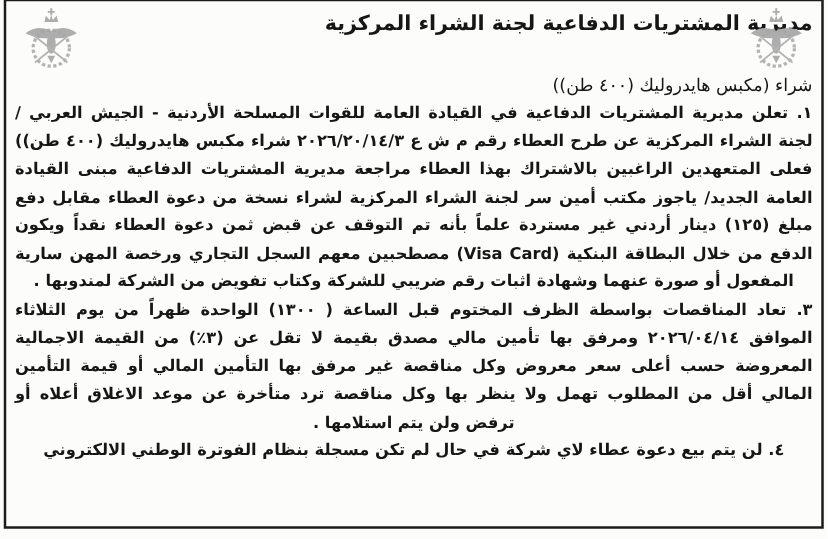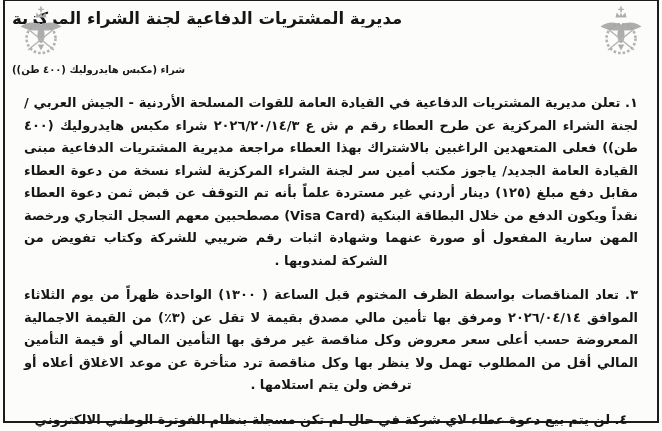--- a/index.html
+++ b/index.html
@@ -10,24 +10,24 @@
   }
   .frame{
     position:absolute;left:3px;right:3px;top:0;bottom:8px;
     border:2px solid #1c1c1c;border-top-width:1px;
     box-sizing:border-box;padding:2px 7px 0 7px;
   }
   .hdr{position:relative;height:56px;}
   .emblem{position:absolute;top:2px;width:46px;height:52px;}
   .emblem.rt{right:6px;}
   .emblem.lt{left:6px;}
-  .titles{text-align:left;padding-top:4px;}
+  .titles{text-align:right;padding-top:4px;}
   .t1,.t2{font-weight:bold;font-size:16.5px;line-height:24px;letter-spacing:0;}
-  .subject{font-weight:bold;font-size:10px;line-height:21px;text-align:left;}
-  .para{margin:12px;font-weight:bold;font-size:13px;line-height:22.5px;}
+  .subject{font-weight:normal;font-size:14px;line-height:21px;text-align:right;}
+  .para{margin:0;font-weight:bold;font-size:13px;line-height:22.5px;}
   .justify{text-align:justify;text-align-last:center;}
   .center{text-align:center;}
 </style>
 </head>
 <body>
 
 <div class="page">
   <div class="frame">
 
     <header class="hdr">

